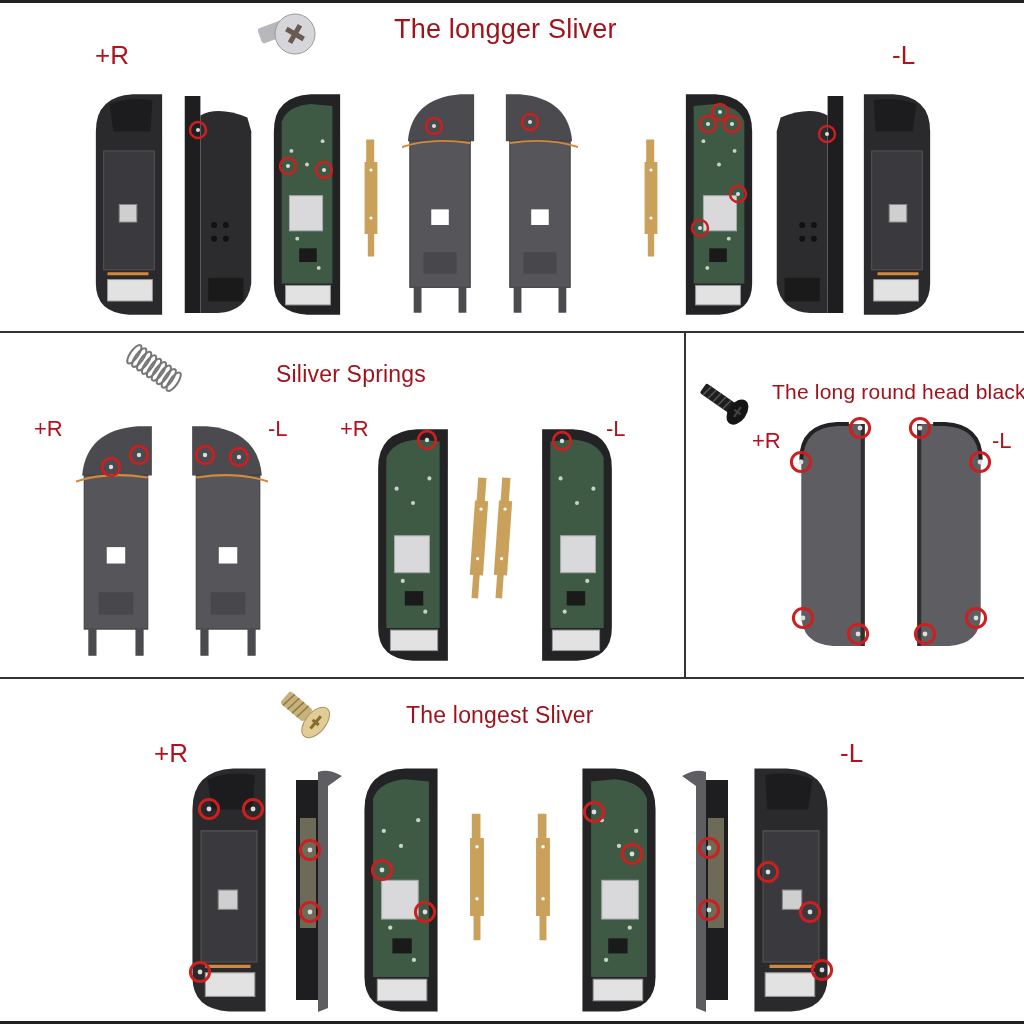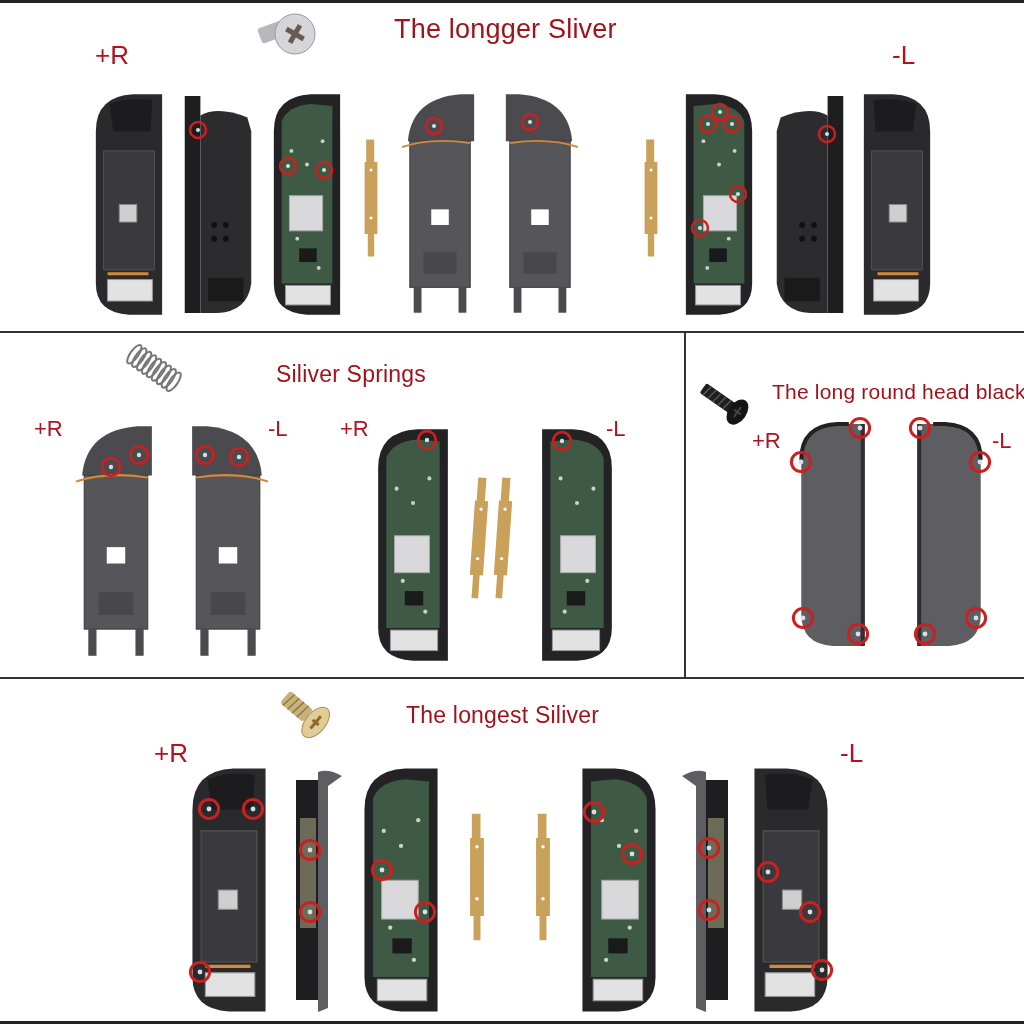--- a/index.html
+++ b/index.html
@@ -357,21 +357,21 @@
     <svg>
       <use href="#mark"></use>
     </svg>
   </div>
 <div class="screw" style="left:913px;top:622px;width:24px;height:24px;">
     <svg>
       <use href="#mark"></use>
     </svg>
   </div>
 
-<div class="title md" style="left:406px;top:702px;">The longest Siliver</div>
+<div class="title md" style="left:406px;top:702px;">The longest Sliver</div>
 <div class="side" style="left:154px;top:738px;">+R</div>
 <div class="side" style="left:840px;top:738px;">-L</div>
 <div class="screw" style="left:276px;top:688px;width:64px;height:56px;">
   <svg viewBox="0 0 64 56">
       <g transform="rotate(40 32 28)">
         <rect x="2" y="20" width="30" height="16" rx="3" fill="#c8b27a"></rect>
         <g stroke="#8e7a48" stroke-width="1.5">
           <line x1="8" y1="20" x2="6" y2="36"></line>
           <line x1="14" y1="20" x2="12" y2="36"></line>
           <line x1="20" y1="20" x2="18" y2="36"></line>

